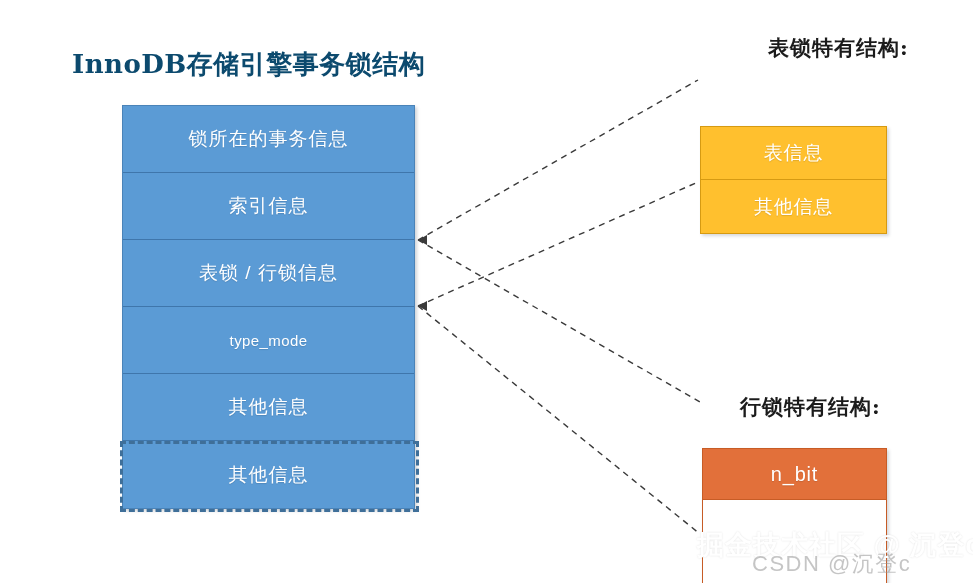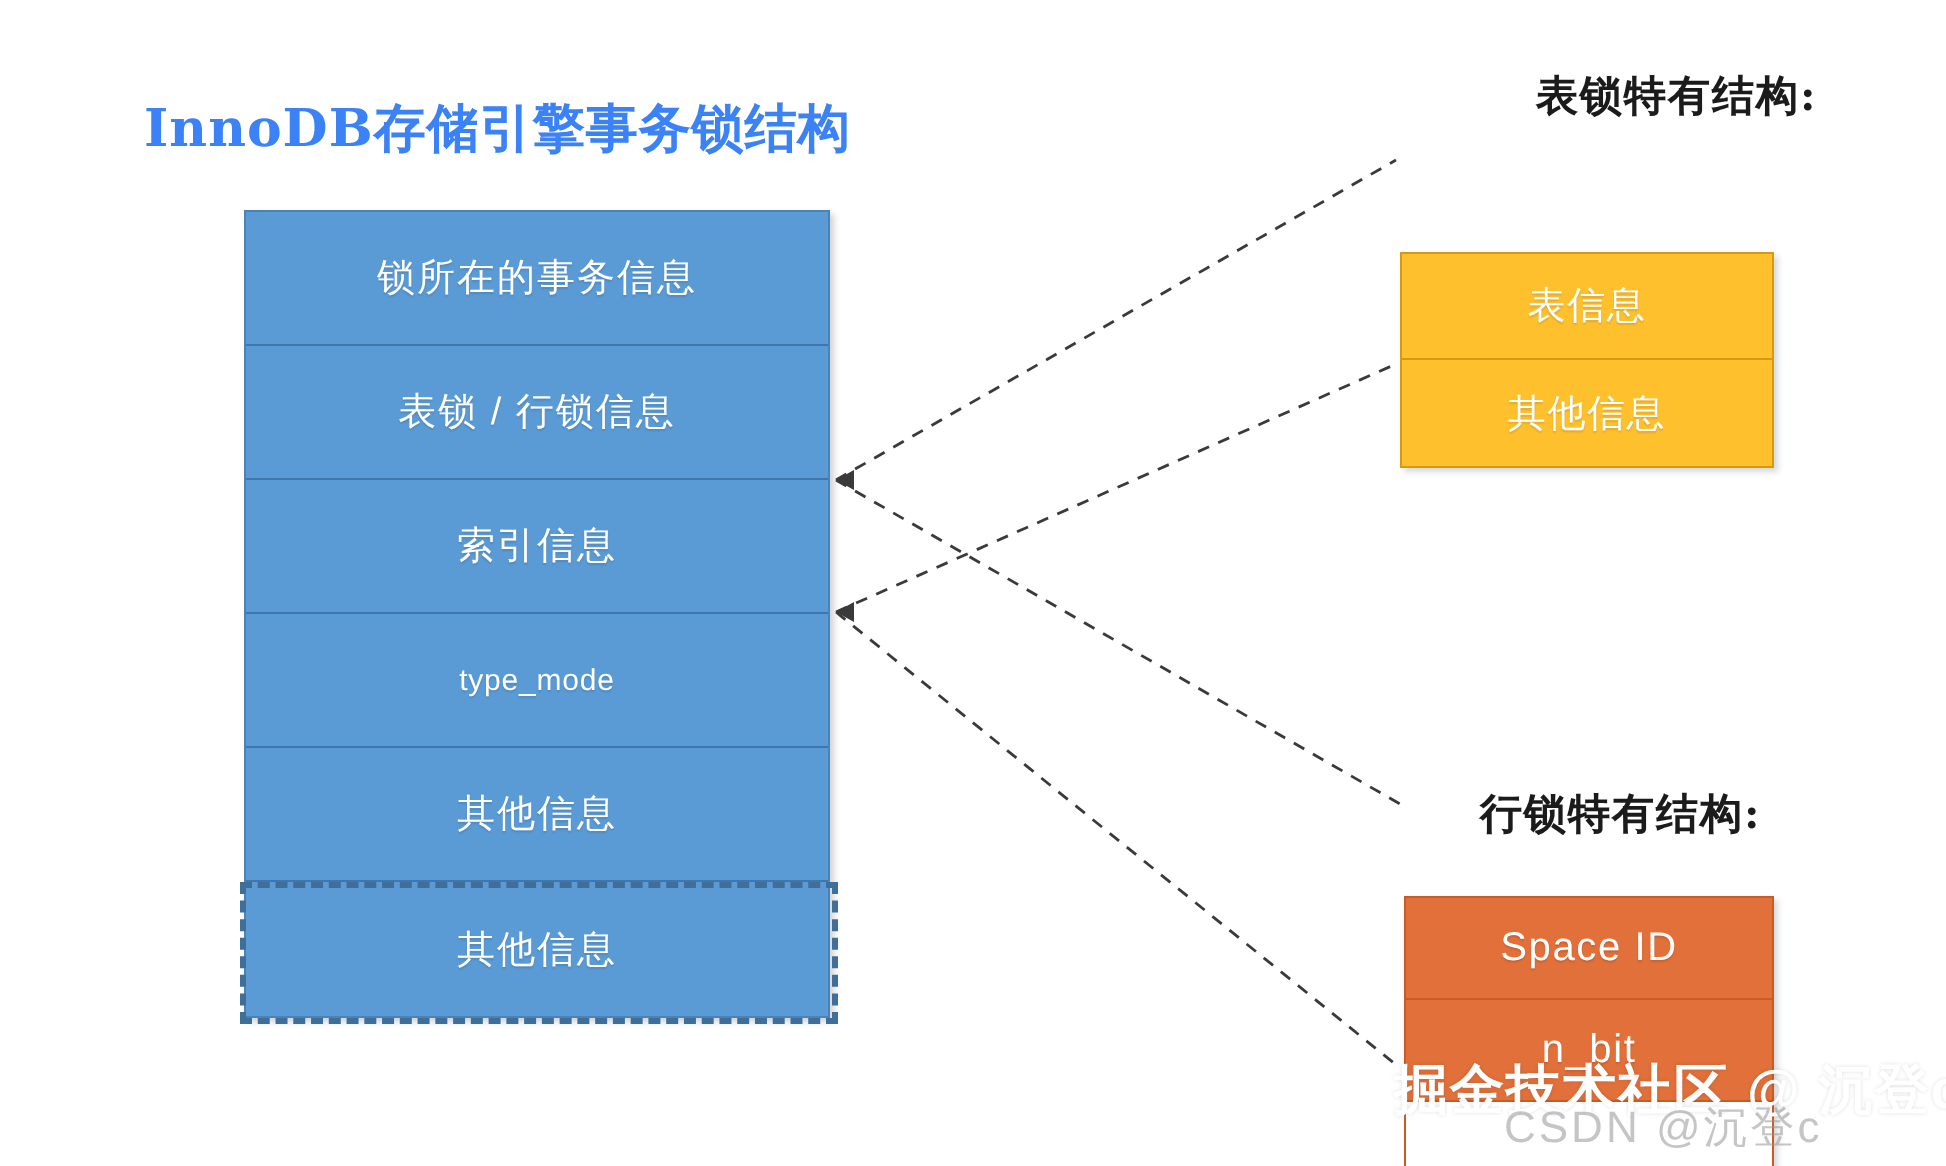--- a/index.html
+++ b/index.html
@@ -24,21 +24,21 @@
   }
 
   
   .diagram-title {
     position: absolute;
     left: 72px;
     top: 47px;
     font-family: "DejaVu Serif", "Liberation Serif", serif;
     font-size: 26px;
     font-weight: 700;
-    color: #3b82f6;
+    color: #0c4a6e;
     letter-spacing: 0.5px;
     white-space: nowrap;
   }
 
   
   #connectors {
     position: absolute;
     left: 0; top: 0;
     width: 973px;
     height: 583px;
@@ -183,36 +183,35 @@
       <line x1="418" y1="306" x2="700" y2="534"></line>
     </g>
     <g fill="#3a3a3a">
       <path d="M418,240 l9,-5 l0,10 z"></path>
       <path d="M418,306 l9,-5 l0,10 z"></path>
     </g>
   </svg>
 
   <div class="blue-stack">
     <div class="blue-row">锁所在的事务信息</div>
+    <div class="blue-row">索引信息</div>
     <div class="blue-row">表锁 / 行锁信息</div>
-    <div class="blue-row">索引信息</div>
     <div class="blue-row latin">type_mode</div>
     <div class="blue-row">其他信息</div>
     <div class="blue-row">其他信息</div>
   </div>
   <div class="dashed-frame"></div>
 
   <div class="side-caption caption-table">表锁特有结构:</div>
   <div class="side-stack stack-table">
     <div class="side-row">表信息</div>
     <div class="side-row">其他信息</div>
   </div>
 
   <div class="side-caption caption-row">行锁特有结构:</div>
   <div class="side-stack stack-row-lock">
-    <div class="side-row">Space ID</div>
     <div class="side-row">n_bit</div>
   </div>
 
   <div class="watermark-primary">掘金技术社区 @ 沉登c</div>
   <div class="watermark-secondary">CSDN @沉登c</div>
 
 </div>
 
 </body></html>

